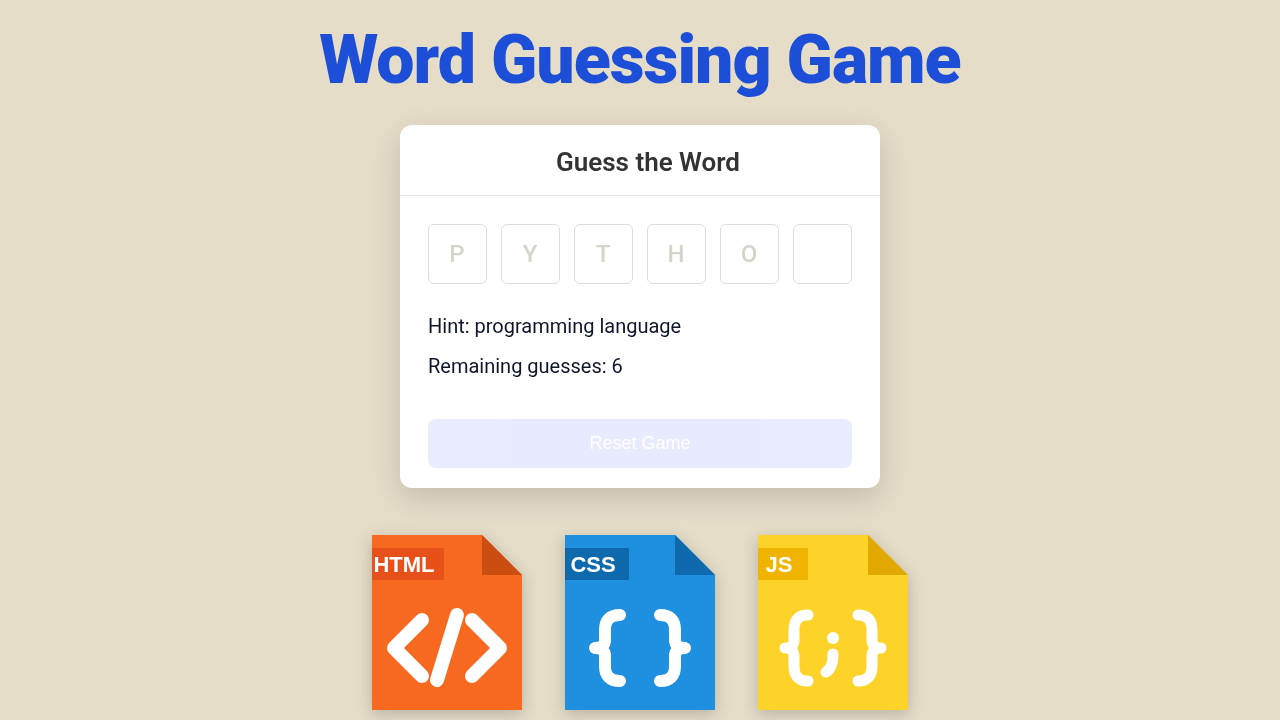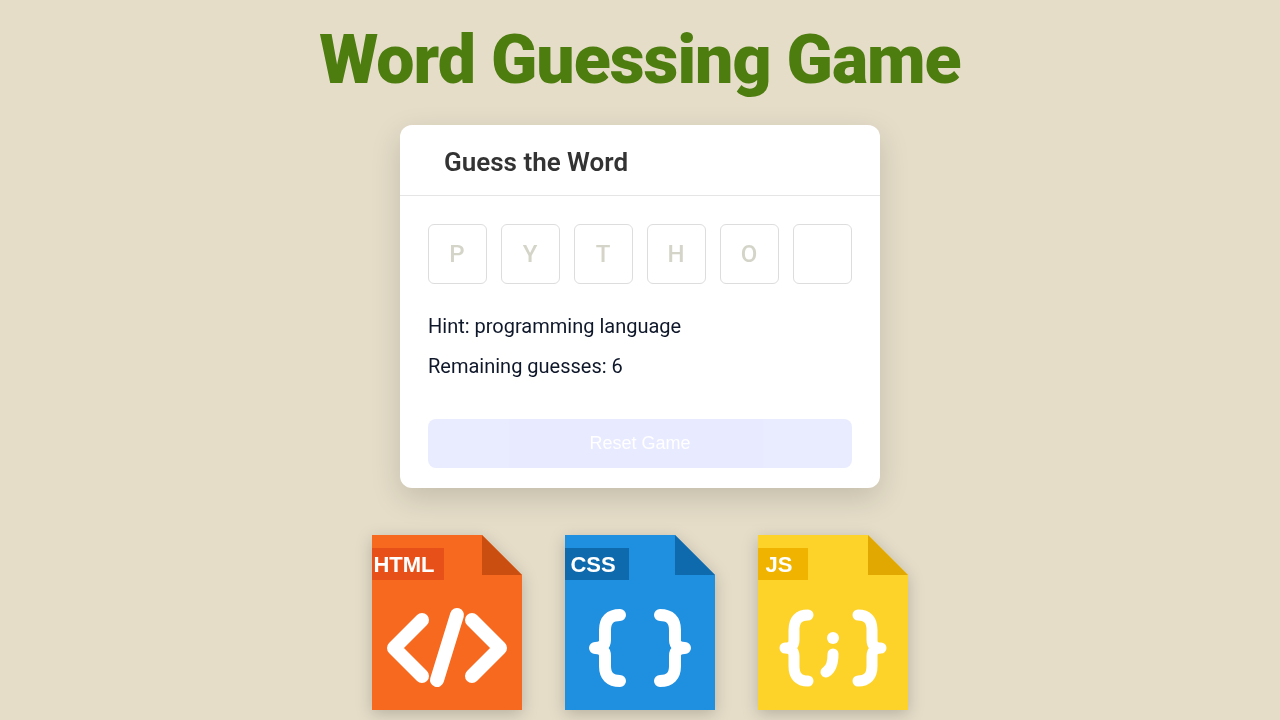--- a/index.html
+++ b/index.html
@@ -7,36 +7,37 @@
     width: 1280px;
     height: 720px;
     background: #e5ddc8;
     font-family: -apple-system, BlinkMacSystemFont, "Segoe UI", Roboto, Helvetica, Arial, sans-serif;
     overflow: hidden;
     position: relative;
   }
   .page-title {
     font-size: 68px;
     font-weight: 900;
-    color: #4d7c0f;
+    color: #1d4ed8;
     text-align: center;
     margin-top: 20px;
     letter-spacing: -1px;
   }
   .card {
     width: 480px;
     background: #fff;
     border-radius: 12px;
     box-shadow: 0 10px 30px rgba(0,0,0,0.15);
     margin: 25px auto 0 auto;
     padding-bottom: 20px;
   }
   .card-header {
     padding: 22px 28px 18px 44px;
     border-bottom: 1px solid #e5e5e5;
+    text-align: center;
   }
   .card-header h2 {
     font-size: 26px;
     font-weight: 600;
     color: #333;
   }
   .card-body {
     padding: 28px 28px 10px 28px;
   }
   .letters-row {

